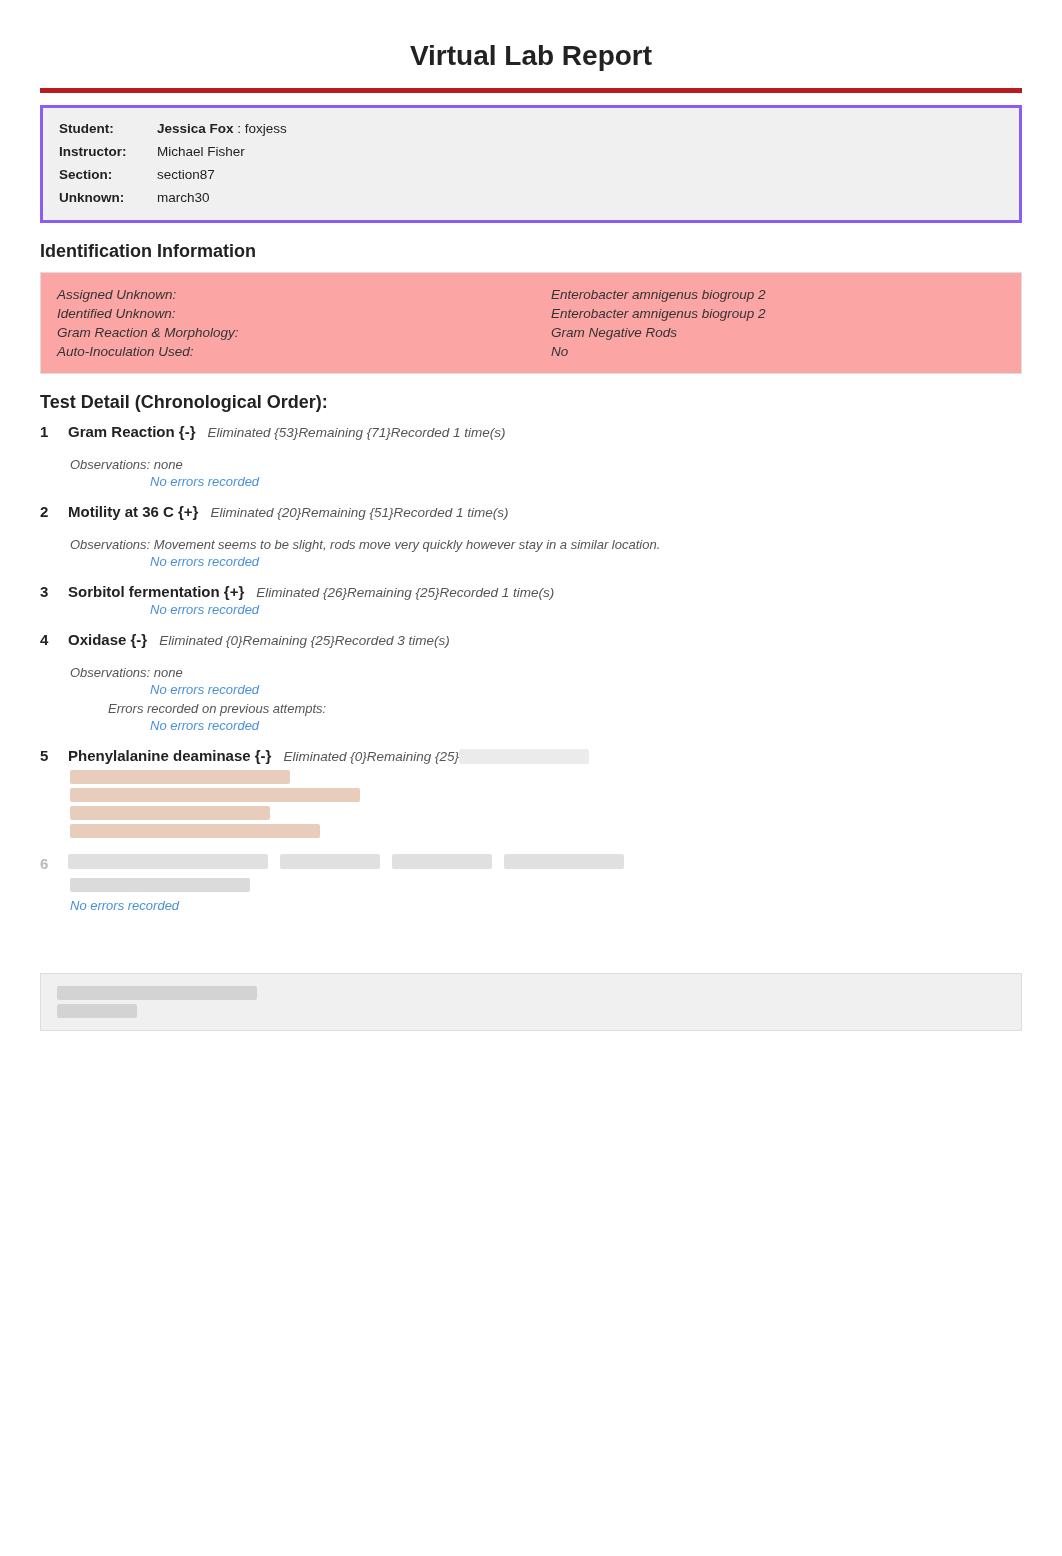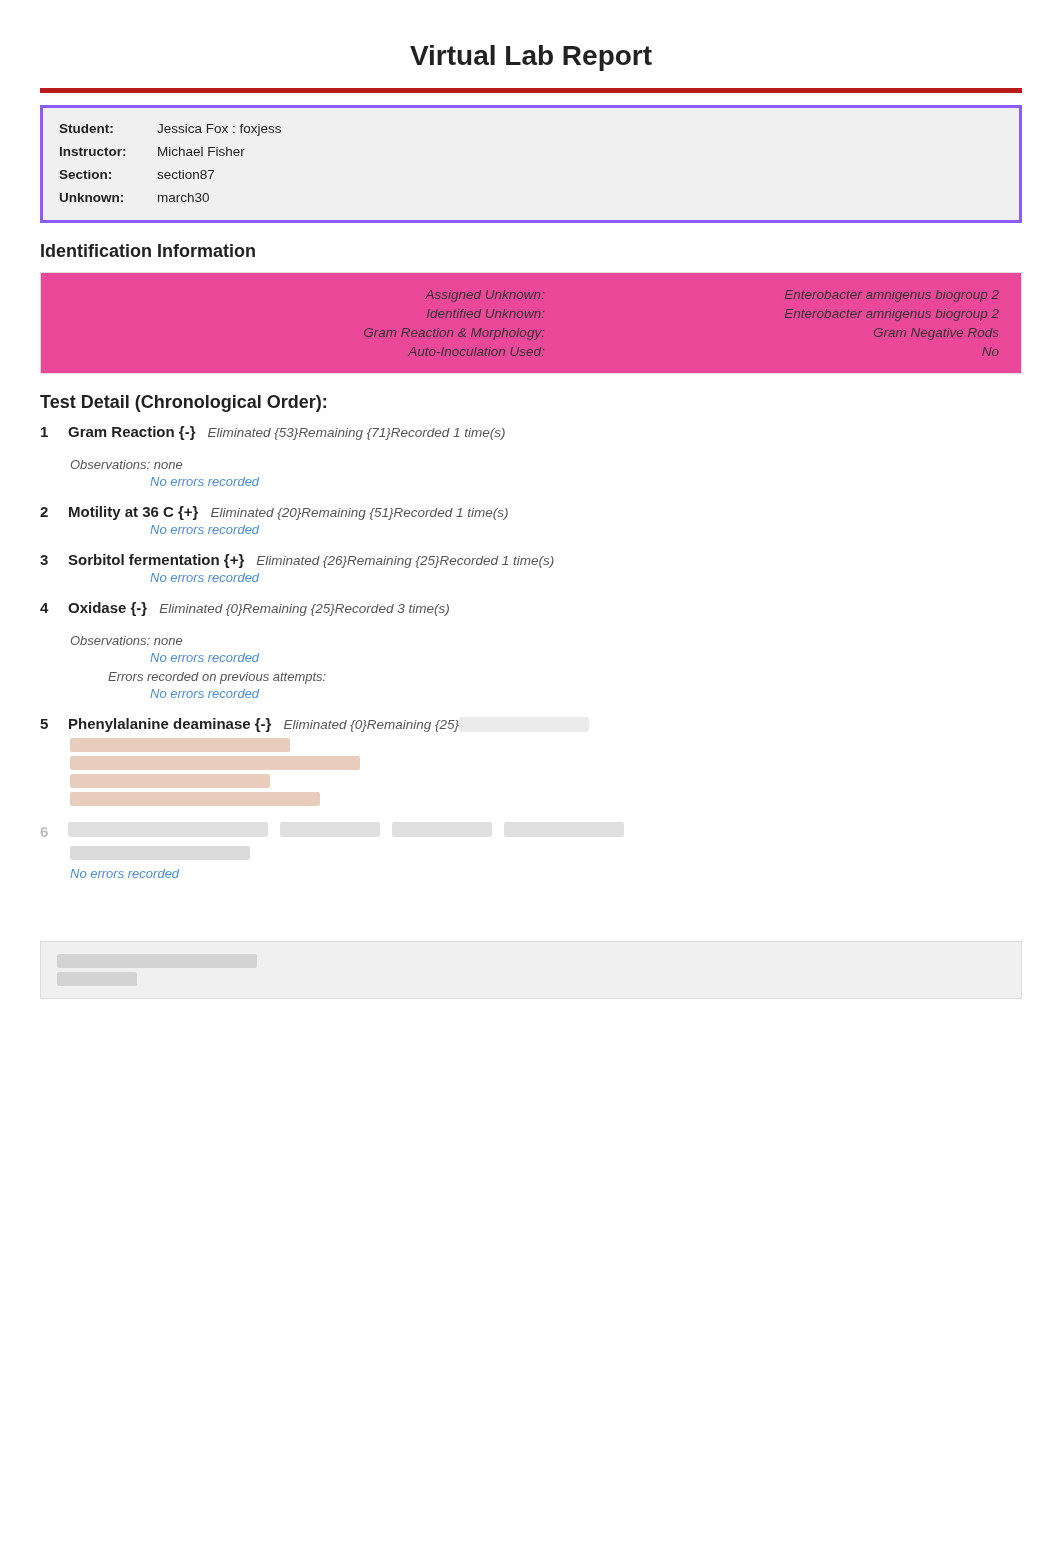--- a/index.html
+++ b/index.html
@@ -29,33 +29,32 @@
     .meta-row {
       display: flex;
       gap: 8px;
       line-height: 1.7;
     }
     .meta-label {
       font-weight: bold;
       min-width: 90px;
     }
     .meta-value {}
-    .meta-value .username { font-weight: normal; margin-top: 47px; }
+    .meta-value .username { font-weight: bold; margin-top: 47px; }
 
     h2 {
       font-size: 18px;
       font-weight: bold;
       margin: 18px 0 10px;
     }
     .id-info-section {
-      background: #ec4899;
+      background: #fca5a5;
       border: 1px solid #ddd;
       padding: 12px 16px;
       margin-bottom: 16px;
-      text-align: right;
     }
     .id-info-table {
       border-collapse: collapse;
       width: 100%;
     }
     .id-info-table td {
       padding: 2px 6px 2px 0;
       font-style: italic;
       font-size: 13.5px;
       color: #333;
@@ -244,20 +243,21 @@
   <div class="test-item">
     <div class="test-header">
       <span class="test-number">2</span>
       <span class="test-name">Motility at 36 C {+}</span>
       <span class="test-stats">
         <span>Eliminated {20}</span>
         <span>Remaining {51}</span>
         <span>Recorded 1 time(s)</span>
       </span>
     </div>
+    <div class="test-observations">Observations: Movement seems to be slight, rods move very quickly however stay in a similar location.</div>
     <div class="no-errors">No errors recorded</div>
   </div>
 
   <div class="test-item">
     <div class="test-header">
       <span class="test-number">3</span>
       <span class="test-name">Sorbitol fermentation {+}</span>
       <span class="test-stats">
         <span>Eliminated {26}</span>
         <span>Remaining {25}</span>

